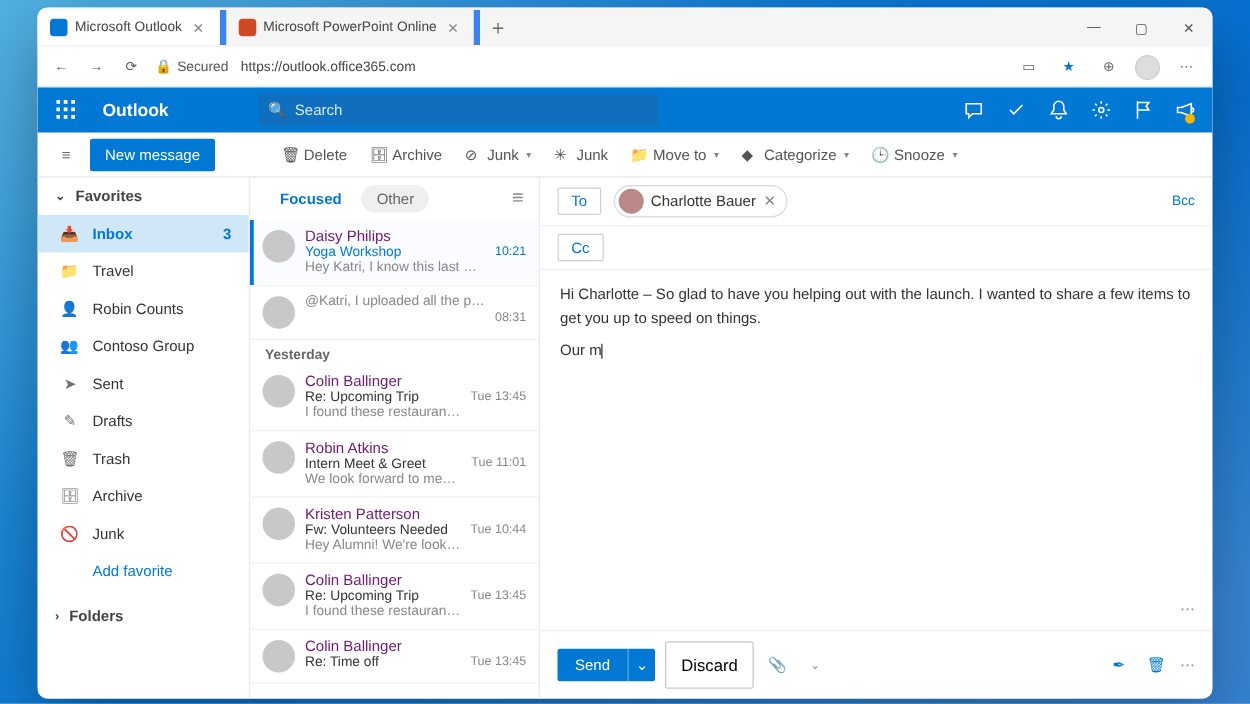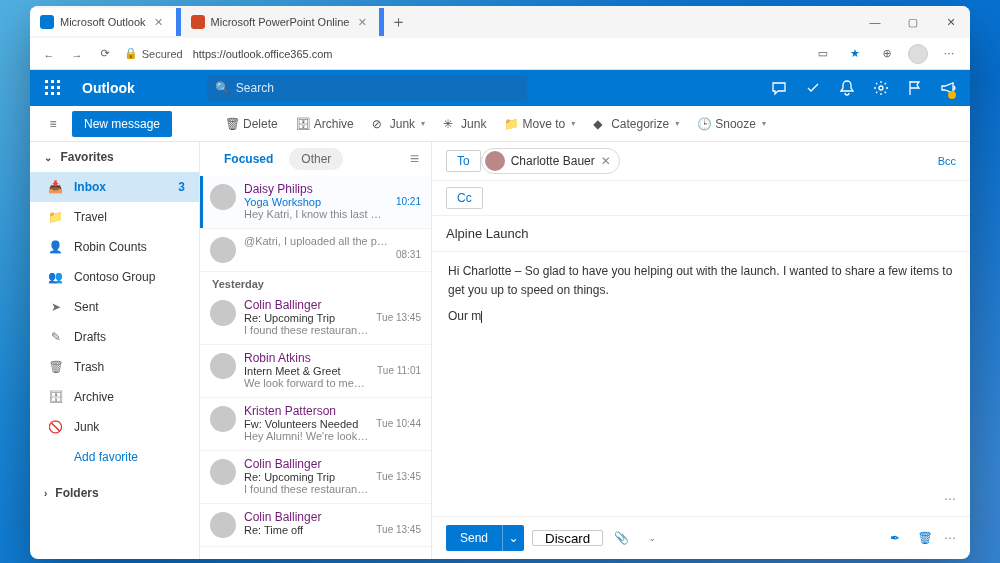--- a/index.html
+++ b/index.html
@@ -62,33 +62,33 @@
   .mcol{flex:1;min-width:0}
   .mfrom{color:#701a75;font-size:12px}
   .msubj{color:#0078d4}
   .msg:not(.sel) .msubj{color:#333}
   .mprev{color:#888;white-space:nowrap;overflow:hidden;text-overflow:ellipsis}
   .mtime{color:#0078d4;font-size:10px;align-self:flex-start;margin-top:14px}
   .msg:not(.sel) .mtime{color:#888}
   .datehdr{padding:6px 12px 2px;font-size:11px;color:#666;font-weight:600}
   
   .compose{flex:1;display:flex;flex-direction:column;min-height:0;font-size:12px;color:#333}
-  .row{display:flex;align-items:center;padding:6px 14px;border-bottom:1px solid #f0f0f0;min-height:34px}
+  .row{display:flex;align-items:center;gap:10px;padding:6px 14px;border-bottom:1px solid #f0f0f0;min-height:34px}
   .fieldbtn{border:1px solid #d0d0d0;border-radius:2px;padding:3px 10px;color:#0078d4;font-size:12px;background:#fff}
   .chip{display:flex;align-items:center;gap:6px;border:1px solid #d9d9d9;border-radius:14px;padding:2px 8px 2px 3px;font-size:12px}
   .chip .av2{width:20px;height:20px;border-radius:50%;background:#b88}
   .chip .x{color:#888}
   .bcc{margin-left:auto;color:#0078d4;font-size:11px}
   .subj{border:none;outline:none;font-size:13px;color:#333;width:100%;padding:4px 0}
   .bodytxt{flex:1;padding:10px 16px;font-size:12px;color:#333;line-height:1.55}
   .toolbar2{display:flex;align-items:center;gap:8px;padding:8px 14px;border-top:1px solid #eee}
   .sendbtn{display:flex;align-items:center;background:#0078d4;color:#fff;border-radius:2px;overflow:hidden;height:26px}
   .sendbtn .s1{padding:0 14px;display:flex;align-items:center;height:100%}
   .sendbtn .s2{width:22px;display:flex;align-items:center;justify-content:center;border-left:1px solid rgba(255,255,255,.35);height:100%}
-  .discard{border:1px solid #c9c9c9;background:#fff;height:16px;padding:0 12px;border-radius:2px}
+  .discard{border:1px solid #c9c9c9;background:#fff;height:38px;padding:0 12px;border-radius:2px}
   .tbic{width:22px;text-align:center;color:#777}
   .more{margin-left:auto;color:#888}
   svg{display:block}
 </style>
 </head>
 <body>
 <div class="bg-swoop"></div>
 
 <div class="window">
 
@@ -352,23 +352,20 @@
         <div class="chip">
           <span class="av2"></span>
           <span>Charlotte Bauer</span>
           <span class="x">✕</span>
         </div>
         <span class="bcc">Bcc</span>
       </div>
       <div class="row">
         <button class="fieldbtn">Cc</button>
       </div>
-      <div class="row" style="border-bottom:1px solid #f0f0f0">
-        <input class="subj" value="Alpine Launch" style="">
-      </div>
       <div class="bodytxt">
         <div>Hi Charlotte – So glad to have you helping out with the launch. I wanted to share a few items to get you up to speed on things.</div>
         <div style="height:8px"></div>
         <span>Our m</span><span style="border-left:1px solid #333;display:inline-block;height:12px;vertical-align:middle"></span>
       </div>
       <div class="row" style="border:none;justify-content:flex-end">
           <span class="more">⋯</span>
         </div>
       <div class="toolbar2">
         <div class="sendbtn">

